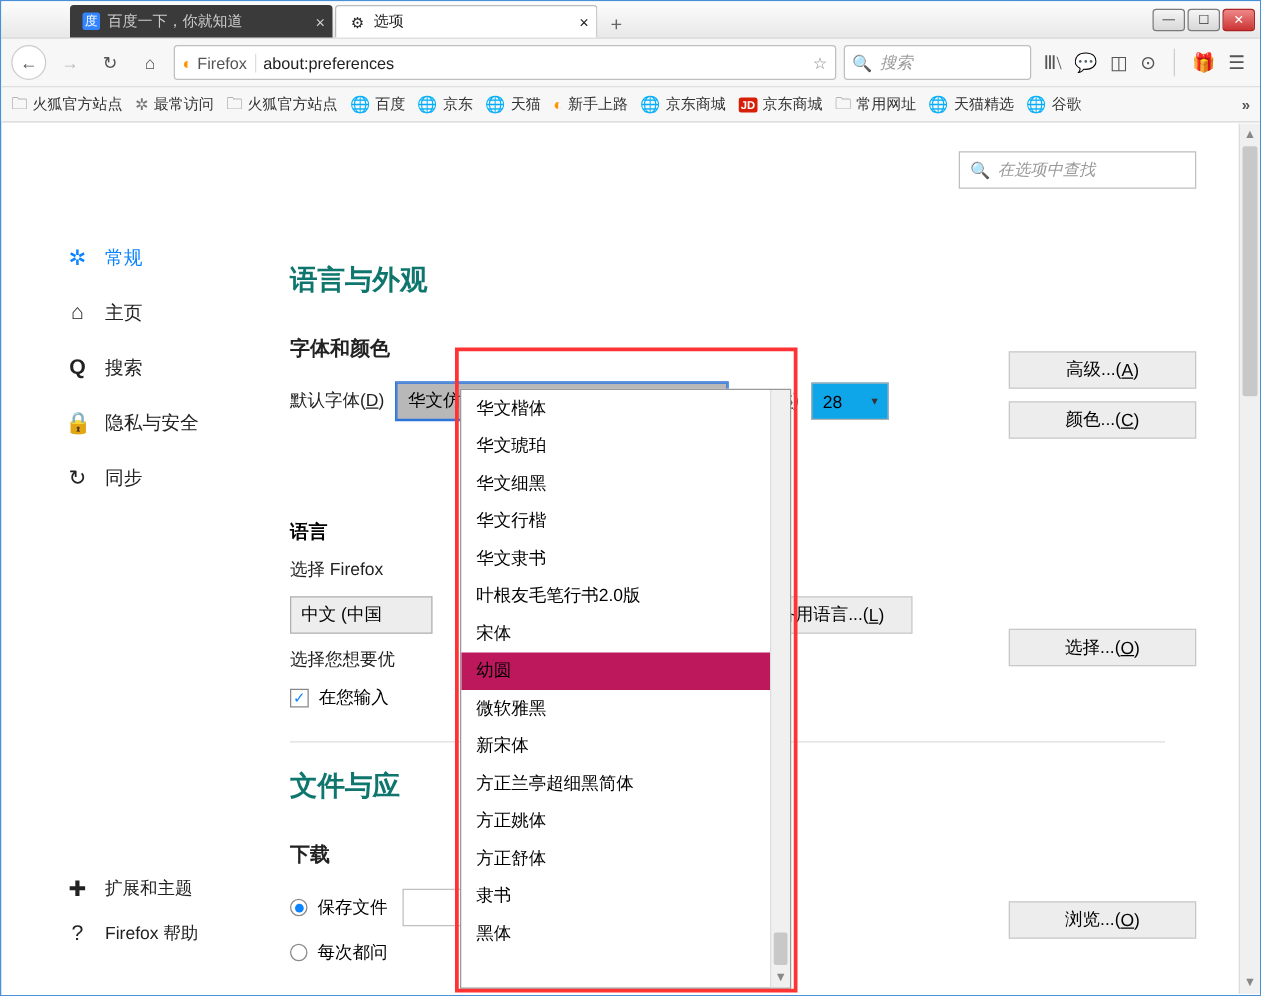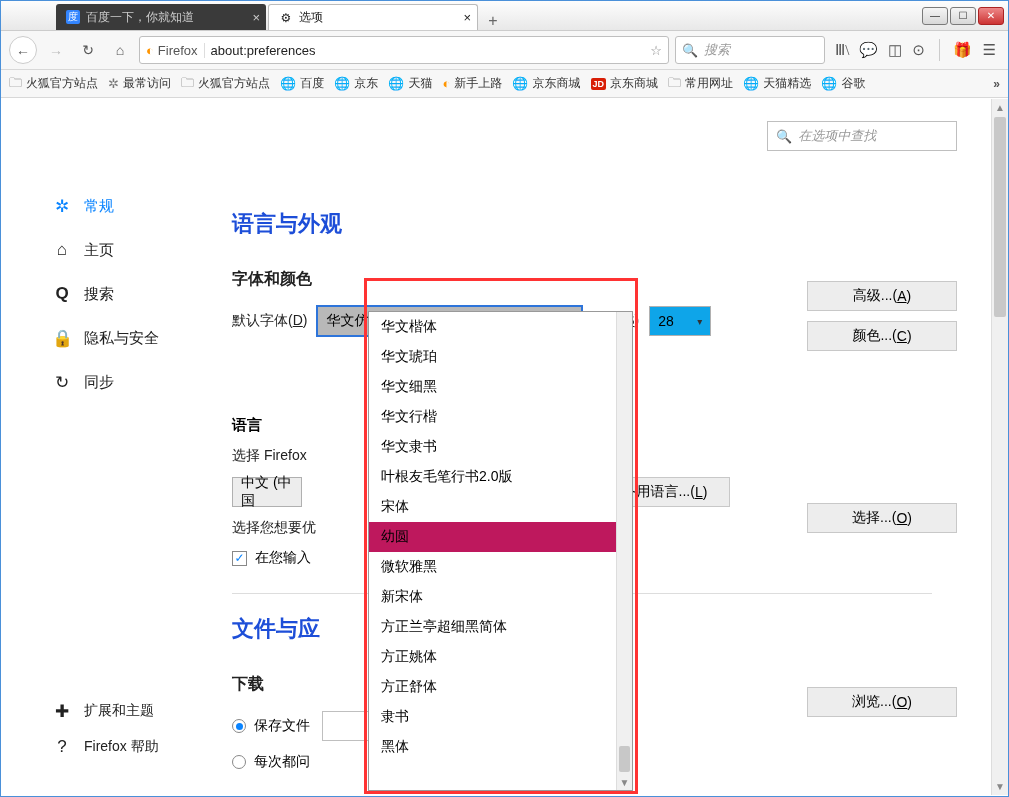--- a/index.html
+++ b/index.html
@@ -49,38 +49,38 @@
 .sidebar { width: 230px; padding: 85px 0 0 50px; }
 .side-item { display: flex; align-items: center; gap: 12px; font-size: 15px; color: #222; height: 44px; }
 .side-item.active { color: #0a84ff; }
 .side-item .si-icon { width: 20px; text-align: center; font-size: 17px; }
 .side-bottom { position: absolute; left: 50px; bottom: 30px; }
 .side-bottom .side-item { height: 36px; font-size: 14px; }
 
 .main { flex: 1; padding: 20px 30px 0 0; position: relative; }
 .search-opts { position: absolute; right: 50px; top: 22px; width: 190px; height: 30px; border: 1px solid #bfbfbf; background: #fff; display: flex; align-items: center; padding: 0 8px; gap: 6px; color: #999; font-size: 13px; }
 
-.section-h1 { font-size: 22px; font-weight: 600; margin-top: 90px; margin-bottom: 30px; color: #1d4ed8; }
+.section-h1 { font-size: 22px; font-weight: 600; margin-top: 90px; margin-bottom: 30px; color: #0f766e; }
 .section-h2 { font-size: 16px; font-weight: 700; margin-bottom: 16px; color: #222; }
 .section-h3 { font-size: 15px; font-weight: 700; margin-top: 30px; margin-bottom: 12px; }
 
 .row { display: flex; align-items: center; gap: 10px; font-size: 14px; margin-bottom: 12px; }
 .lbl { color: #222; }
 .hotkey { text-decoration: underline; }
 
 .select-box { height: 30px; border: 1px solid #b0b0b0; background: #0ea5e9; display: flex; align-items: center; justify-content: space-between; padding: 0 8px; font-size: 14px; min-width: 60px; }
 .select-box.default-font { width: 265px; background: #b8b8b8; border: 1px solid #2d74da; outline: 1px solid #2d74da; }
 .select-box .chev { font-size: 10px; color: #333; }
 
 .btn { height: 30px; min-width: 150px; background: #ededed; border: 1px solid #c8c8c8; display: flex; align-items: center; justify-content: center; font-size: 14px; padding: 0 16px; }
 
 .rhs-btns { position: absolute; right: 50px; display: flex; flex-direction: column; gap: 10px; }
 .rhs-btns.r1 { top: 182px; }
 .rhs-btns.r2 { top: 404px; }
-.rhs-btns.r3 { top: 588px; }
+.rhs-btns.r3 { top: 622px; }
 
 .lang-sel { width: 80px; background: #ededed; }
 
 .checkbox-row { display: flex; align-items: center; gap: 8px; font-size: 14px; margin-top: 10px; }
 .cb { width: 15px; height: 15px; border: 1px solid #888; display: inline-flex; align-items: center; justify-content: center; color: #0a84ff; font-size: 12px; }
 
 .hr { border: none; border-top: 1px solid #ddd; margin: 26px 0 20px; }
 
 .radio-row { display: flex; align-items: center; gap: 8px; font-size: 14px; margin-bottom: 12px; }
 .radio { width: 14px; height: 14px; border: 1px solid #888; border-radius: 50%; display: inline-flex; align-items: center; justify-content: center; }
@@ -273,21 +273,21 @@
             <span class="hotkey">C</span>
             <span>)</span>
           </div>
       </div>
 
       <div class="section-h3" style="margin-top:80px;">语言</div>
       <div class="row">
           <span class="lbl">选择 Firefox </span>
         </div>
       <div class="row">
-        <div class="select-box lang-sel" style="width:70px;">
+        <div class="select-box lang-sel" style="width:114px;">
             <span>中文 (中国</span>
           </div>
         <div style="flex:1"></div>
         <div class="btn" style="min-width:130px;position:absolute;left:368px;">
             <span>备用语言...(</span>
             <span class="hotkey">L</span>
             <span>)</span>
           </div>
       </div>
       <div class="row">

